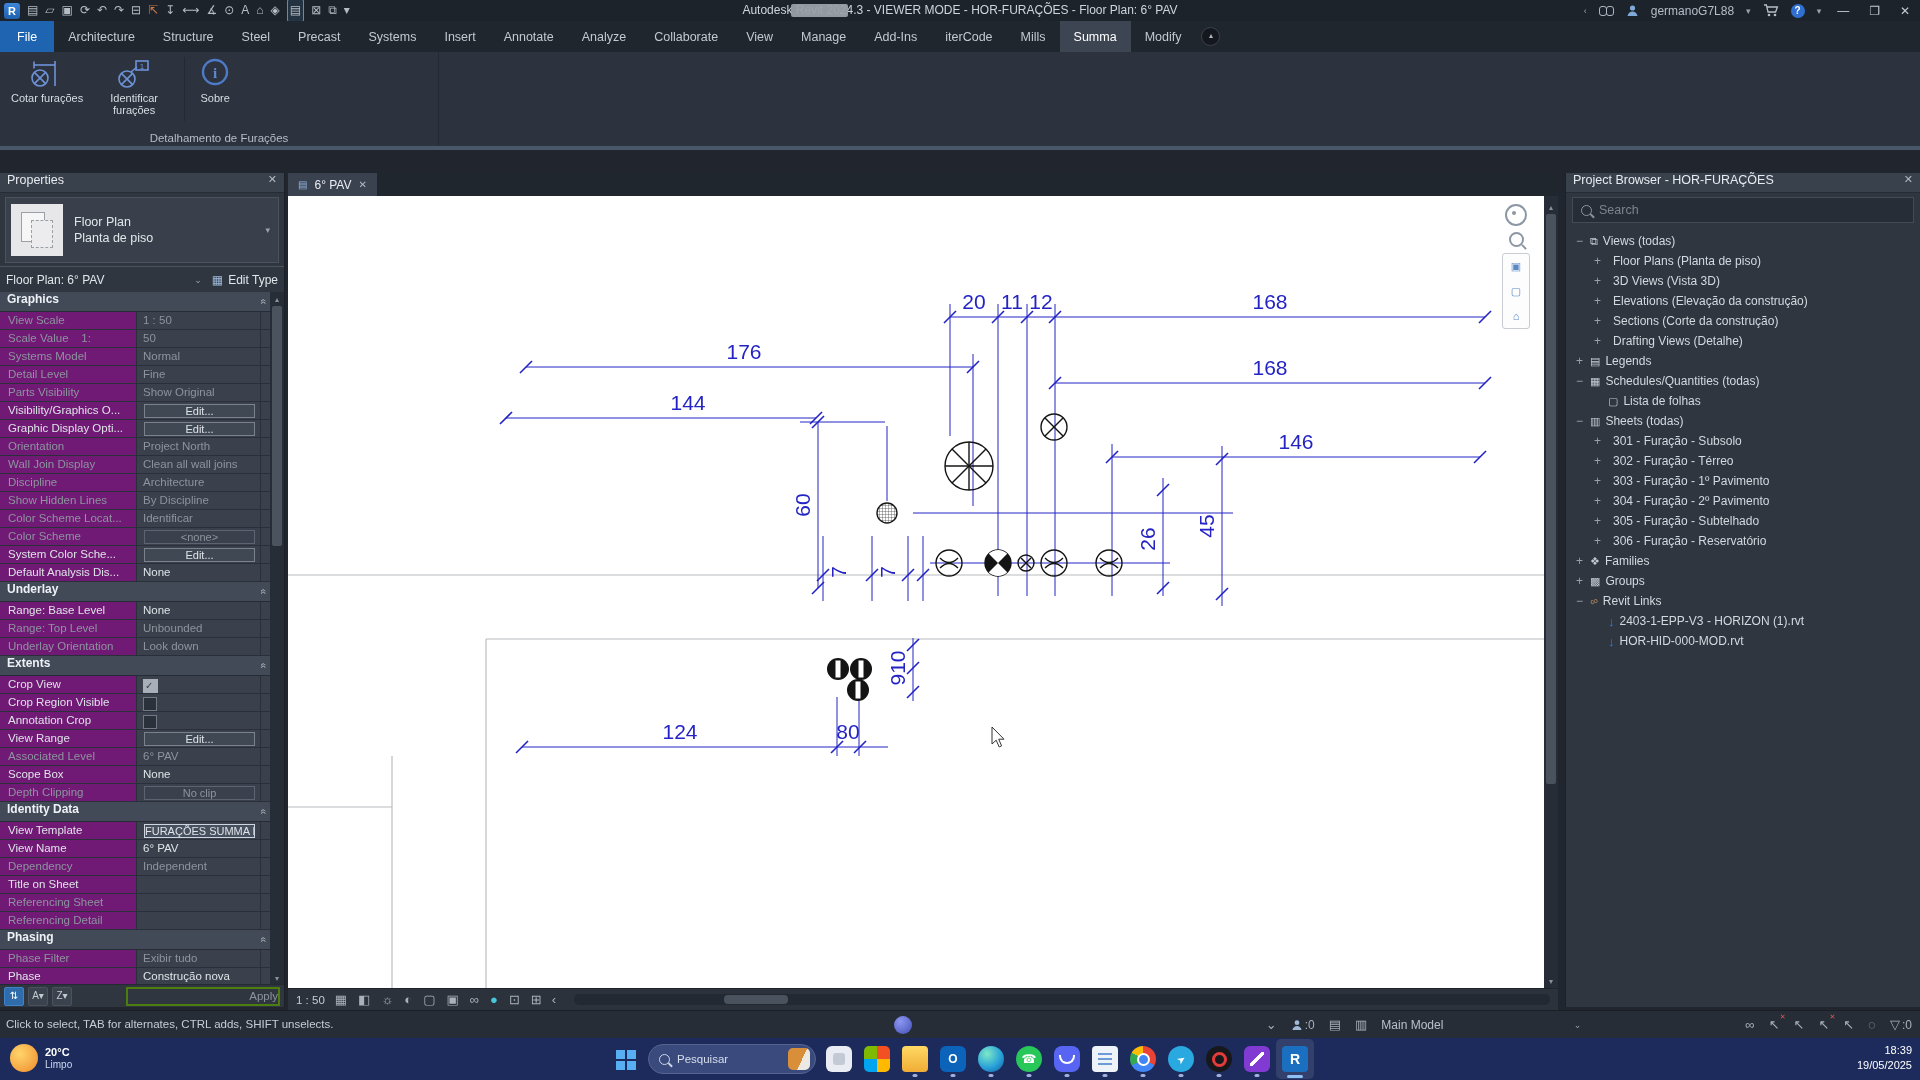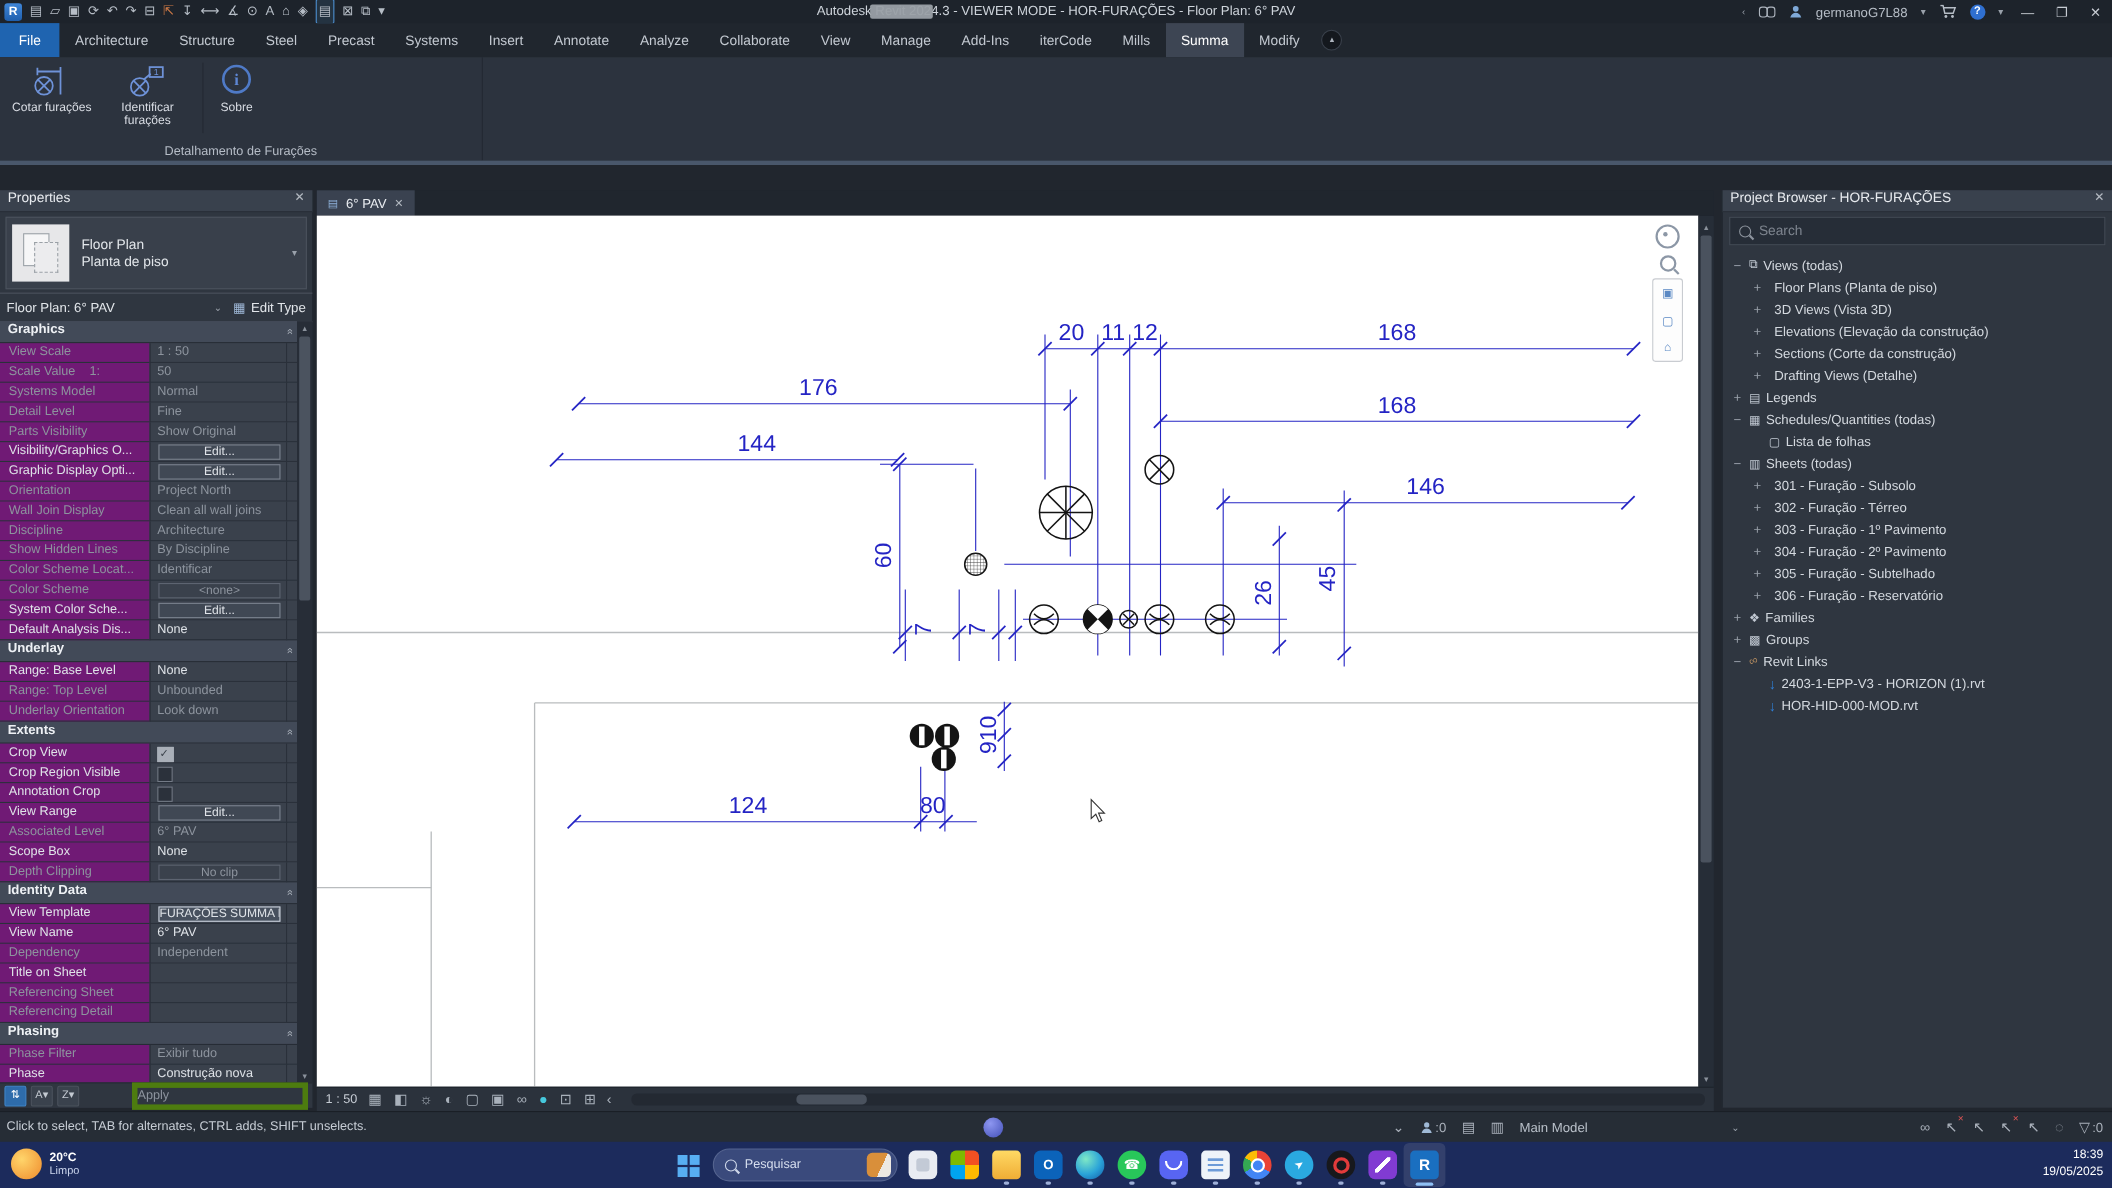--- a/index.html
+++ b/index.html
@@ -74,21 +74,21 @@
   .prow.check.on .pchk::after{content:"✓"}
   .pscroll{position:absolute;top:119px;right:0;width:14px;bottom:22px;background:#272d37;text-align:center}
   .pscroll .th{position:absolute;left:2px;right:2px;top:14px;height:240px;background:#4b535f;border-radius:2px}
   .sarrow{font-size:8px;color:#8a919b;line-height:12px}
   .pscroll .dn{position:absolute;bottom:0;left:0;right:0}
   .pfoot{position:absolute;bottom:0;height:22px;left:0;right:0;background:#2f3640;border-top:1px solid #242a33;
     display:flex;align-items:center;gap:4px;padding:0 4px}
   .fbtn{width:18px;height:17px;background:#3a424d;border:1px solid #4b525d;color:#c3c9d1;font-size:10px;
     text-align:center;line-height:16px;border-radius:2px}
   .fbtn.sel{background:#2e6cab;border-color:#3f83c6;color:#fff}
-  .applybtn{margin-left:auto;width:150px;height:15px;border:5px solid #4d7c0f;color:#8d949e;text-align:left;
+  .applybtn{margin-left:auto;width:150px;height:15px;border:2px solid #4d7c0f;color:#8d949e;text-align:right;
     font-size:11.5px;line-height:15px}
   
   .tabbar{position:absolute;left:288px;top:173px;width:1270px;height:23px;background:#20262e;border-bottom:1px solid #161b21;display:flex}
   .vtab{height:100%;background:#3a4250;display:inline-flex;align-items:center;padding:0 10px;gap:7px;font-size:12px;color:#e9ecf0}
   .vtab .doc{color:#8fb3dc;font-size:10px}
   .vtab .x{color:#b3b9c1;font-size:10px}
   .canvas{position:absolute;left:288px;top:196px;width:1256px;height:792px;background:#fff}
   .dimtxt{fill:#2424c4;font-size:21px;font-family:"Liberation Sans",sans-serif}
   .dimline{stroke:#2424c4;stroke-width:1}
   .tick{stroke:#2424c4;stroke-width:1.6}

